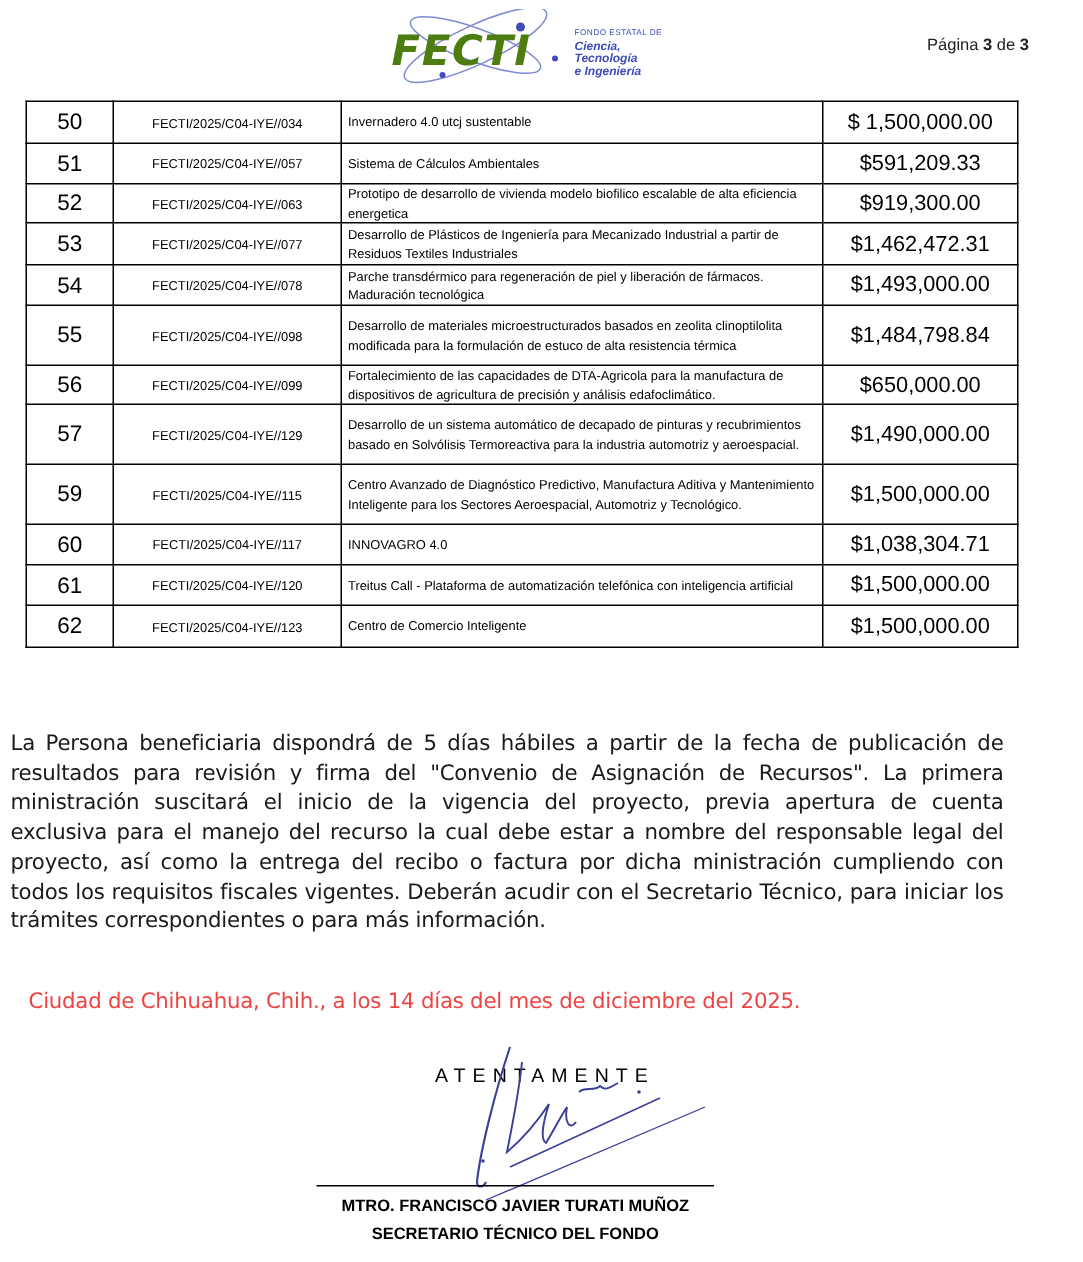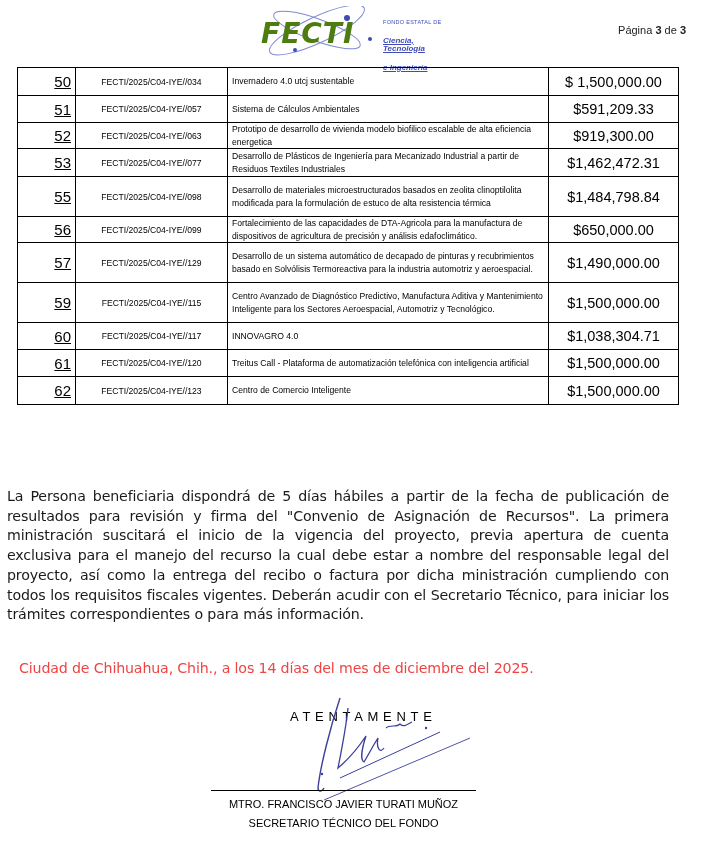--- a/index.html
+++ b/index.html
@@ -3,39 +3,39 @@
 <meta charset="utf-8">
 <style>
   html, body { margin: 0; padding: 0; background: #ffffff; }
   body { width: 722px; height: 841px; position: relative; overflow: hidden; font-family: "Liberation Sans", sans-serif; color: #000; }
 
   .logo { position: absolute; left: 255px; top: 6px; width: 200px; height: 48px; }
   .logo svg { position: absolute; left: 0; top: 0; }
   .logo .word { position: absolute; left: 6px; top: 14px; font-family: "DejaVu Sans", sans-serif; font-weight: bold; font-style: italic; font-size: 28px; letter-spacing: 1px; color: #4d7c0f; line-height: 1; }
   .logo .sub { position: absolute; left: 128px; top: 14px; line-height: 1; }
   .logo .sub .small { font-size: 5.5px; color: #3e4bb8; letter-spacing: .3px; display:block; }
-  .logo .sub .big { font-size: 8px; font-weight: bold; font-style: italic; color: #3e4bb8; display:block; margin-top:11px;text-decoration:underline; }
+  .logo .sub .big { font-size: 8px; font-weight: bold; font-style: italic; color: #3e4bb8; display:block; margin-top:1px; }
 
   .page-num { position: absolute; right: 36px; top: 24px; font-size: 11px; color: #222; }
   .page-num b { font-weight: bold; }
 
   table.grid { position: absolute; left: 17px; top: 67px; width: 662px; border-collapse: collapse; table-layout: fixed; }
   table.grid td { border: 1.3px solid #000; padding: 0 4px; vertical-align: middle; }
-  td.num { width: 49px; text-align: right; font-size: 15px; text-decoration: underline; }
+  td.num { width: 49px; text-align: center; font-size: 15px; }
   td.code { width: 143px; text-align: center; font-size: 8.6px; }
   td.desc { width: 312px; font-size: 8.6px; line-height: 12.5px; padding-left: 6px; }
   td.amt { text-align: center; font-size: 14.5px; }
 
   .para { position: absolute; left: 7px; top: 487px; width: 662px; font-family: "DejaVu Sans", sans-serif; font-size: 14.2px; line-height: 19.7px; text-align: justify; color: #1a1a1a; letter-spacing: -0.15px; }
   .place { position: absolute; left: 19px; top: 660px; font-family: "DejaVu Sans", sans-serif; font-size: 14.2px; color: #ef4444; letter-spacing: -0.15px; }
 
   .aten { position: absolute; left: 290px; top: 709px; font-size: 13px; font-weight: normal; letter-spacing: 4.7px; }
   .signature { position: absolute; left: 300px; top: 688px; width: 200px; height: 120px; }
   .sig-line { position: absolute; left: 211px; top: 790px; width: 265px; height: 0; border-top: 1.6px solid #000; }
-  .signer { position: absolute; left: 211px; top: 795px; width: 265px; text-align: center; font-size: 11px; font-weight: normal; line-height: 19px; }
+  .signer { position: absolute; left: 211px; top: 795px; width: 265px; text-align: center; font-size: 11px; font-weight: bold; line-height: 19px; }
 </style>
 </head>
 <body>
 
 <div class="logo">
   <svg width="200" height="50">
     <ellipse cx="62" cy="24" rx="52" ry="13" fill="none" stroke="#7f89d4" stroke-width="1" transform="rotate(-25 62 24)"></ellipse>
     <ellipse cx="62" cy="24" rx="46" ry="11" fill="none" stroke="#7f89d4" stroke-width="1" transform="rotate(20 62 24)"></ellipse>
     <circle cx="92" cy="12" r="3" fill="#3e4bb8"></circle>
     <circle cx="40" cy="44" r="2" fill="#3e4bb8"></circle>
@@ -74,20 +74,26 @@
         <td class="num">52</td>
         <td class="code">FECTI/2025/C04-IYE//063</td>
         <td class="desc">Prototipo de desarrollo de vivienda modelo biofilico escalable de alta eficiencia energetica</td>
         <td class="amt">$919,300.00</td>
       </tr>
       <tr style="height: 28px;">
         <td class="num">53</td>
         <td class="code">FECTI/2025/C04-IYE//077</td>
         <td class="desc">Desarrollo de Plásticos de Ingeniería para Mecanizado Industrial a partir de Residuos Textiles Industriales</td>
         <td class="amt">$1,462,472.31</td>
+      </tr>
+      <tr style="height: 27px;">
+        <td class="num">54</td>
+        <td class="code">FECTI/2025/C04-IYE//078</td>
+        <td class="desc">Parche transdérmico para regeneración de piel y liberación de fármacos. Maduración tecnológica</td>
+        <td class="amt">$1,493,000.00</td>
       </tr>
       <tr style="height: 40px;">
         <td class="num">55</td>
         <td class="code">FECTI/2025/C04-IYE//098</td>
         <td class="desc">Desarrollo de materiales microestructurados basados en zeolita clinoptilolita modificada para la formulación de estuco de alta resistencia térmica</td>
         <td class="amt">$1,484,798.84</td>
       </tr>
       <tr style="height: 26px;">
         <td class="num">56</td>
         <td class="code">FECTI/2025/C04-IYE//099</td>

